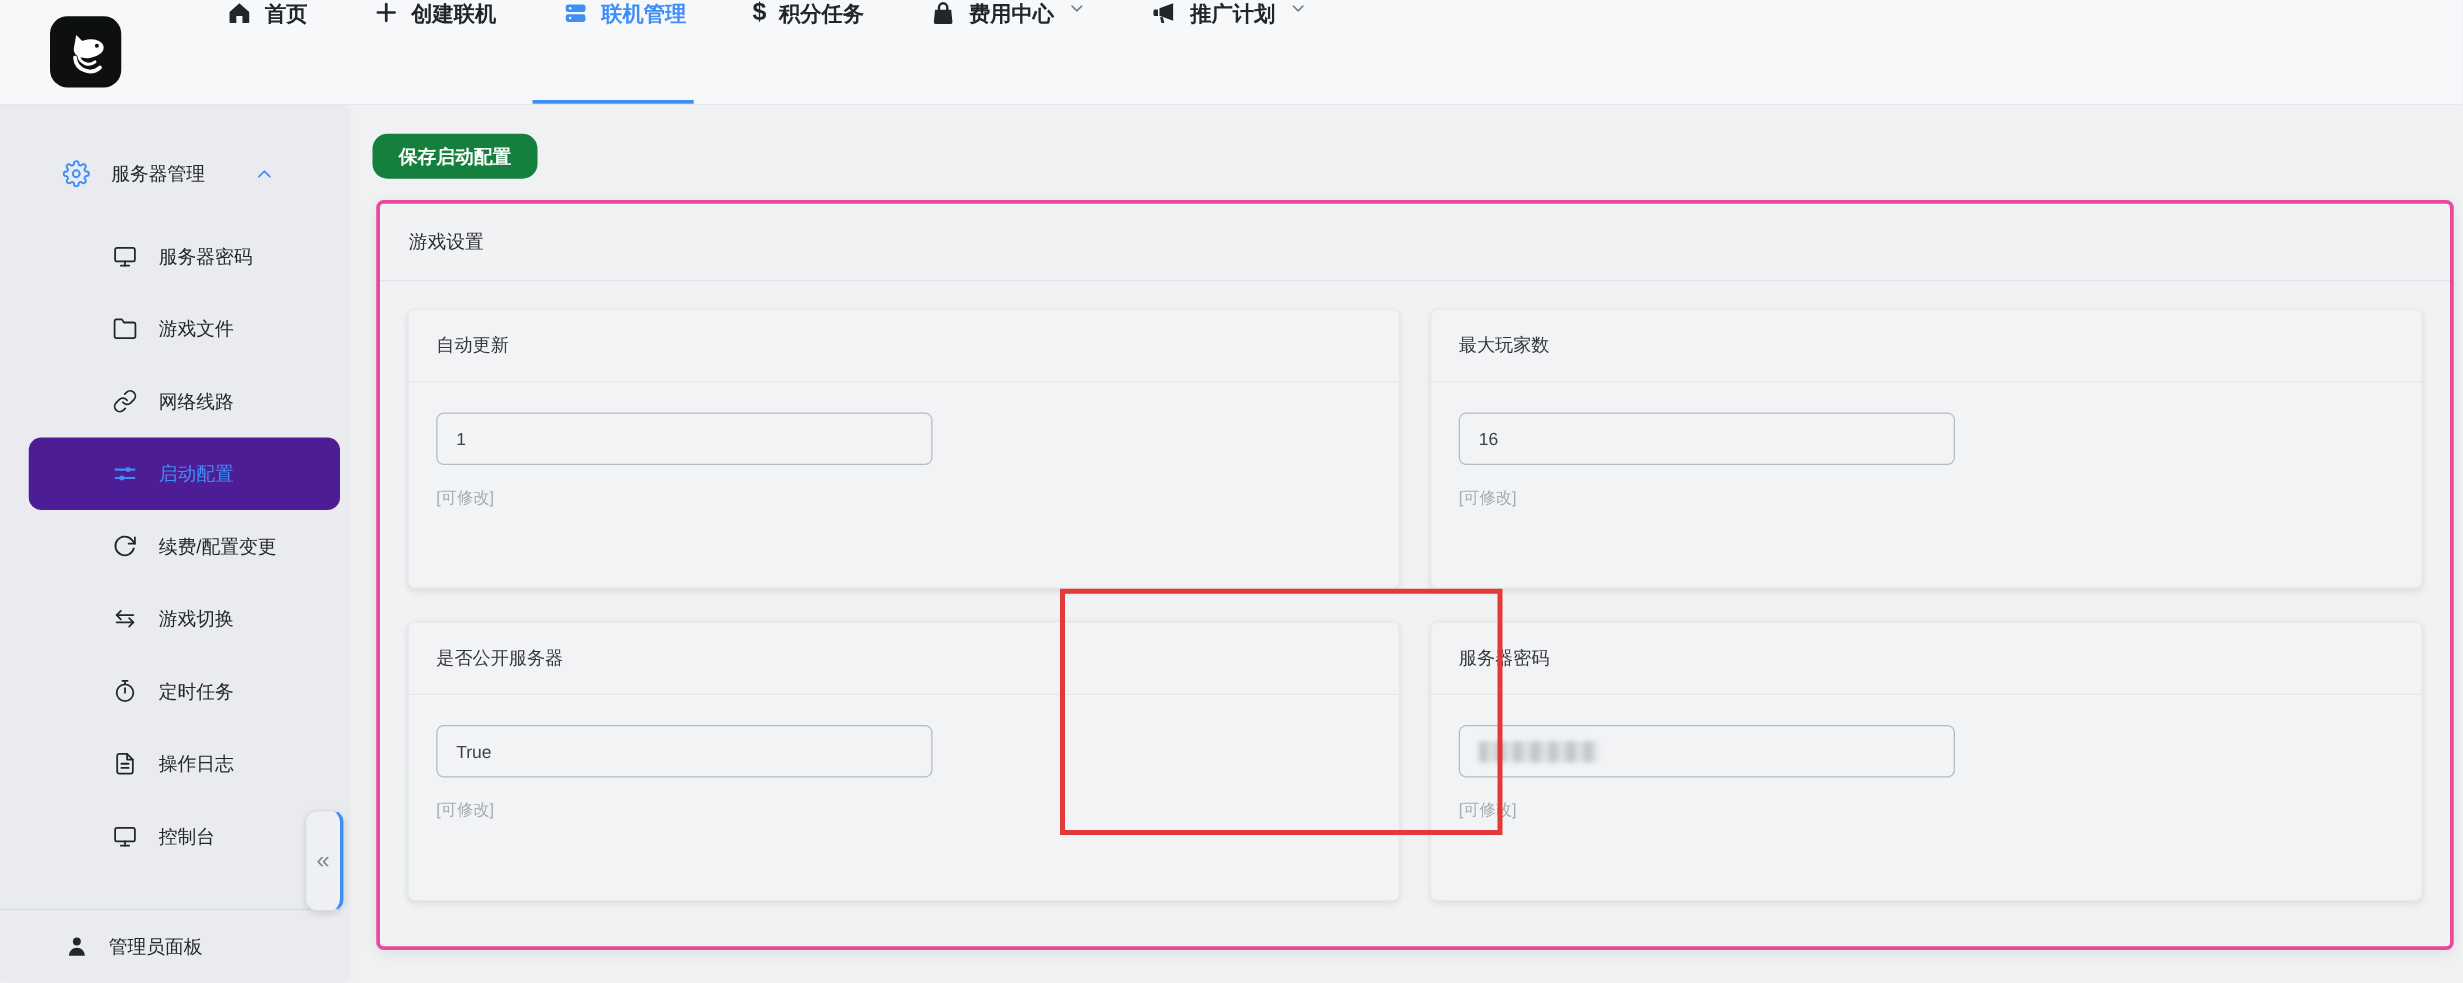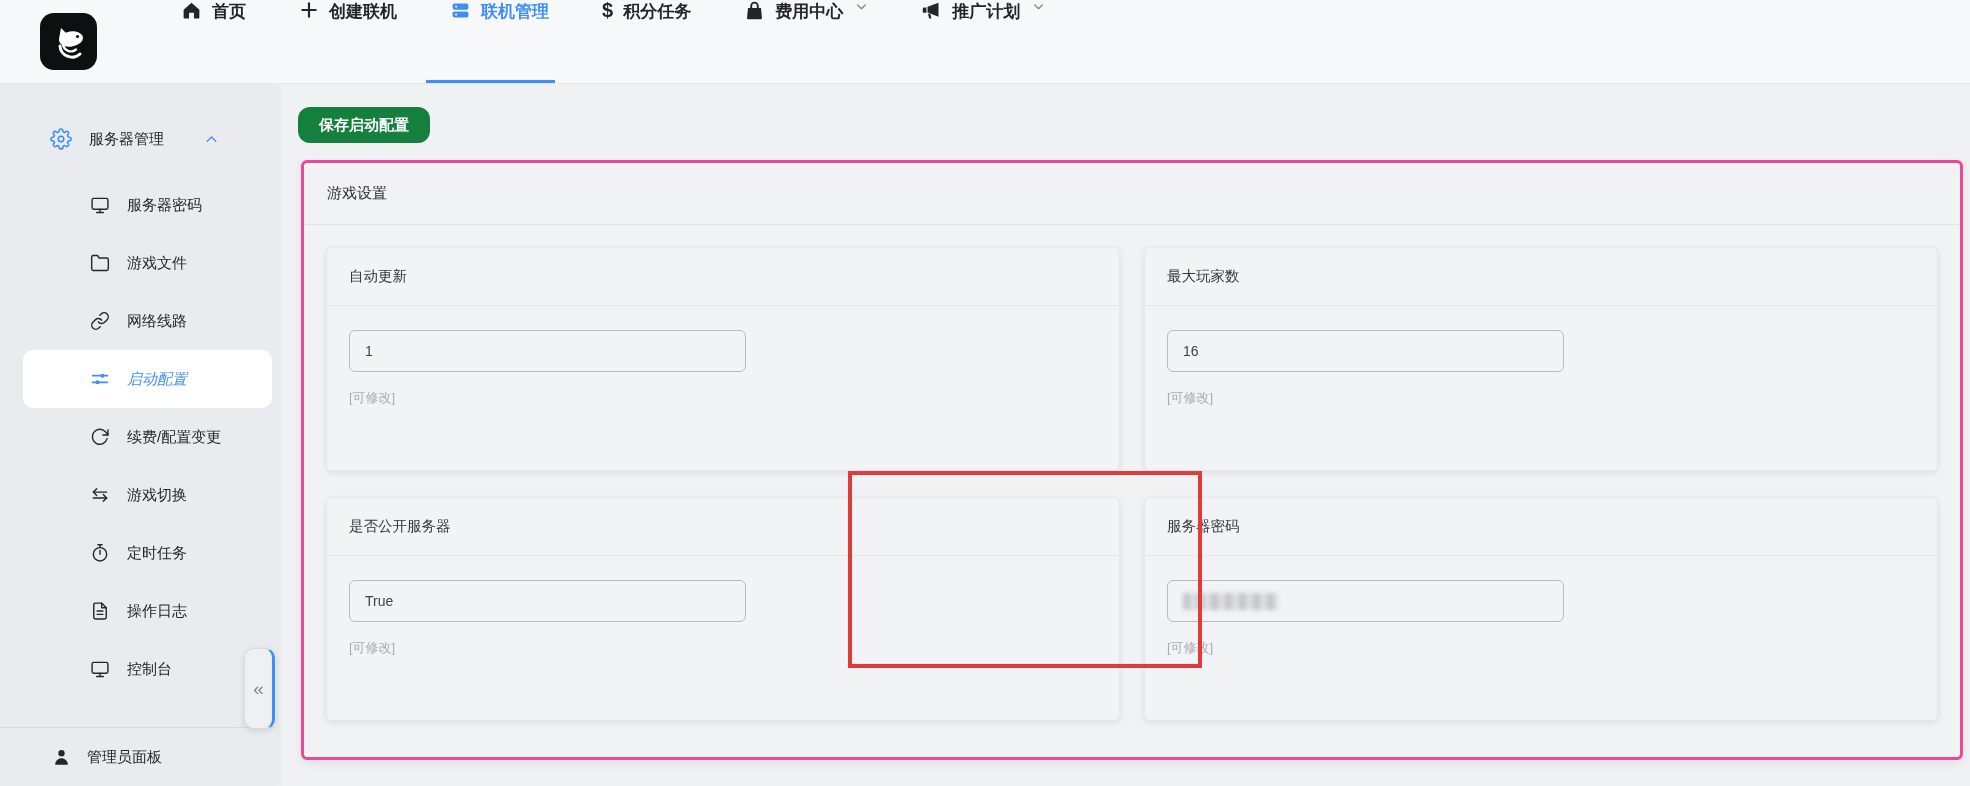--- a/index.html
+++ b/index.html
@@ -43,21 +43,21 @@
   }
   .group-header .gear { color:#3e8ef6; margin-right:17px; display:flex; }
   .group-header .chev-up { position:absolute; right:58px; color:#3e8ef6; display:flex; }
   .side-list { margin-top:8px; }
   .side-item {
     height:58px; display:flex; align-items:center; gap:17px;
     margin:0 5px 0 23px; padding-left:67px; border-radius:10px;
     font-size:15px; color:#23262b; cursor:pointer;
   }
   .side-item svg { display:block; flex:0 0 auto; }
-  .side-item.active { background:#ffffff; color:#3e8ef6;font-style:italic; }
+  .side-item.active { background:#4c1d95; color:#3e8ef6; }
   .sidebar-footer {
     position:absolute; left:0; right:4px; bottom:0; height:59px;
     border-top:1px solid #d8dbde; display:flex; align-items:center;
     padding-left:52px; gap:16px; font-size:15px; cursor:pointer; background:#e9ebee;
   }
   .collapse-tab {
     position:absolute; right:2px; top:564px; width:31px; height:81px;
     background:#eef0f3; border:1px solid #dbdde0; border-right:3px solid #3e8ef6;
     border-radius:10px; box-shadow:0 2px 6px rgba(0,0,0,.12);
     display:flex; align-items:center; justify-content:center;

